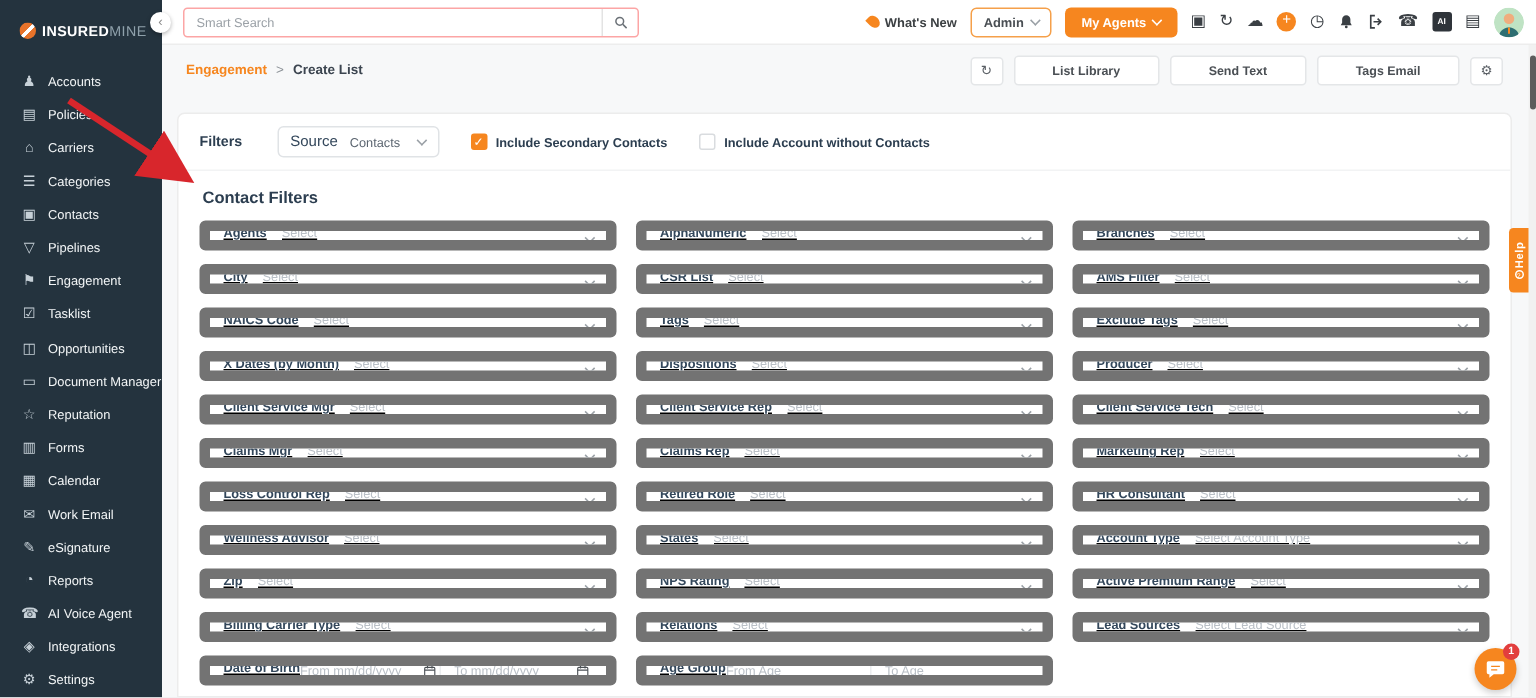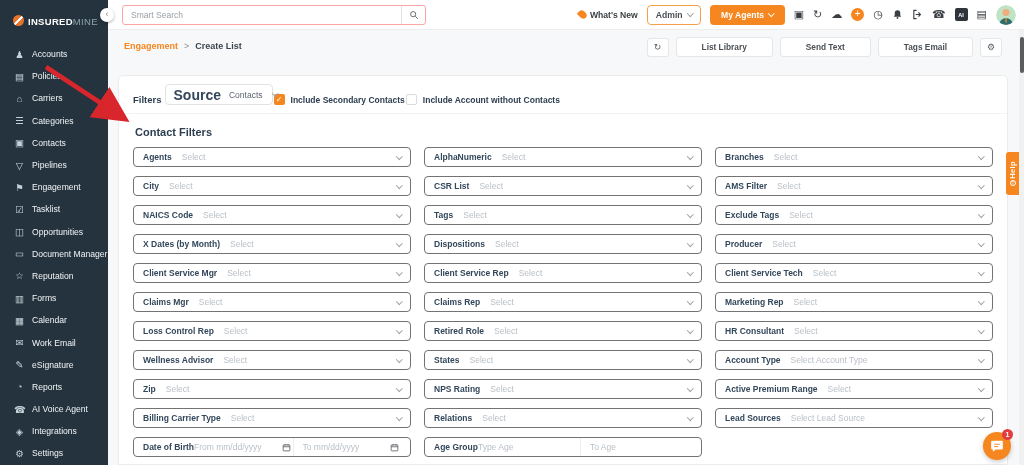--- a/index.html
+++ b/index.html
@@ -78,41 +78,41 @@
   }
   .act-icon-btn {
     background:#fff; border:1px solid #e4e6e8; border-radius:3px; width:22px; height:19px;
     display:flex; align-items:center; justify-content:center; font-size:9px; color:#5b6066; cursor:pointer;
   }
   
   .card {
     position:absolute; left:10px; top:45px; width:890px; height:390px; background:#fff;
     border:1px solid #ececec; border-radius:5px 5px 0 0;
   }
-  .filters-row { display:flex; align-items:flex-end; gap:1px; padding:8px 14px; border-bottom:1px solid #f2f3f4; }
+  .filters-row { display:flex; align-items:center; gap:21px; padding:8px 14px; border-bottom:1px solid #f2f3f4; }
   .filters-title { font-size:9.5px; font-weight:bold; color:#2c3e50; margin-right:2px; }
   .mini-select {
     display:flex; align-items:center; border:1px solid #e0e3e6; border-radius:4px;
     height:21px; padding:0 8px; background:#fff; cursor:pointer;
   }
-  .ms-label { font-size:14px; font-weight:bold; color:#33475b; margin-right:8px; white-space:nowrap; }
+  .ms-label { font-size:10px; font-weight:normal; color:#33475b; margin-right:8px; white-space:nowrap; }
   .ms-value { font-size:8.5px; color:#5b6570; margin-right:10px; white-space:nowrap; }
   .ms-ph { font-size:8.5px; color:#b9bfc6; margin-right:10px; white-space:nowrap; }
   .mini-select .chev { margin-left:auto; }
   .src-box { width:108px; } .status-box { width:140px; }
   .cbx-group { display:flex; align-items:center; gap:6px; cursor:pointer; }
   .cbx { width:11px; height:11px; border-radius:2px; flex:0 0 auto; display:flex; align-items:center; justify-content:center; }
   .cbx.checked { background:#f6861f; color:#fff; font-size:8px; line-height:1; }
   .cbx.unchecked { background:#fff; border:1px solid #d9dcdf; }
   .cbx-label { font-size:8.5px; color:#2c3e50; font-weight:bold; white-space:nowrap; }
   .section-title { font-size:11px; font-weight:bold; color:#2c3e50; margin:12px 0 0 16px; }
   .fgrid { margin:9px 14px 0; display:grid; grid-template-columns:repeat(3,1fr); gap:9px 13px; }
   .field {
-    display:flex; align-items:center; height:20px; border:1px solid #737373; border-radius:4px;
-    padding:0 9px; background:#fff; cursor:pointer; overflow:hidden;
+    display:flex; align-items:flex-end; height:20px; border:7px solid #737373; border-radius:4px;
+    padding:0 9px; background:#fff; cursor:pointer; overflow:hidden;text-decoration:underline;
   }
   .f-label { font-size:8.5px; font-weight:bold; color:#33475b; white-space:nowrap; flex:0 0 auto; }
   .f-ph { font-size:8.5px; color:#b9bfc6; margin-left:10px; flex:1; white-space:nowrap; overflow:hidden; }
   .field .chev { margin-left:6px; }
   .split-part { flex:1; display:flex; align-items:center; height:100%; min-width:0; }
   .split-part + .split-part { border-left:1px solid #eceef0; padding-left:9px; }
   .split-ph { font-size:8.5px; color:#b9bfc6; flex:1; white-space:nowrap; overflow:hidden; }
   .split-part:first-of-type .split-ph { margin-left:10px; }
   .cal-icon { flex:0 0 auto; margin-right:2px; display:flex; }
   
@@ -482,21 +482,21 @@
                   <line x1="3" y1="10" x2="21" y2="10"></line>
                   <line x1="8" y1="2.5" x2="8" y2="7"></line>
                   <line x1="16" y1="2.5" x2="16" y2="7"></line>
                 </svg>
             </span>
           </span>
         </div>
         <div class="field">
           <span class="f-label">Age Group</span>
           <span class="split-part">
-            <span class="split-ph">Type Age</span>
+            <span class="split-ph">From Age</span>
           </span>
           <span class="split-part">
             <span class="split-ph">To Age</span>
           </span>
         </div>
       </div>
     </div>
   </div>
 
   <svg class="arrow-overlay" width="1024" height="465" viewBox="0 0 1024 465">

